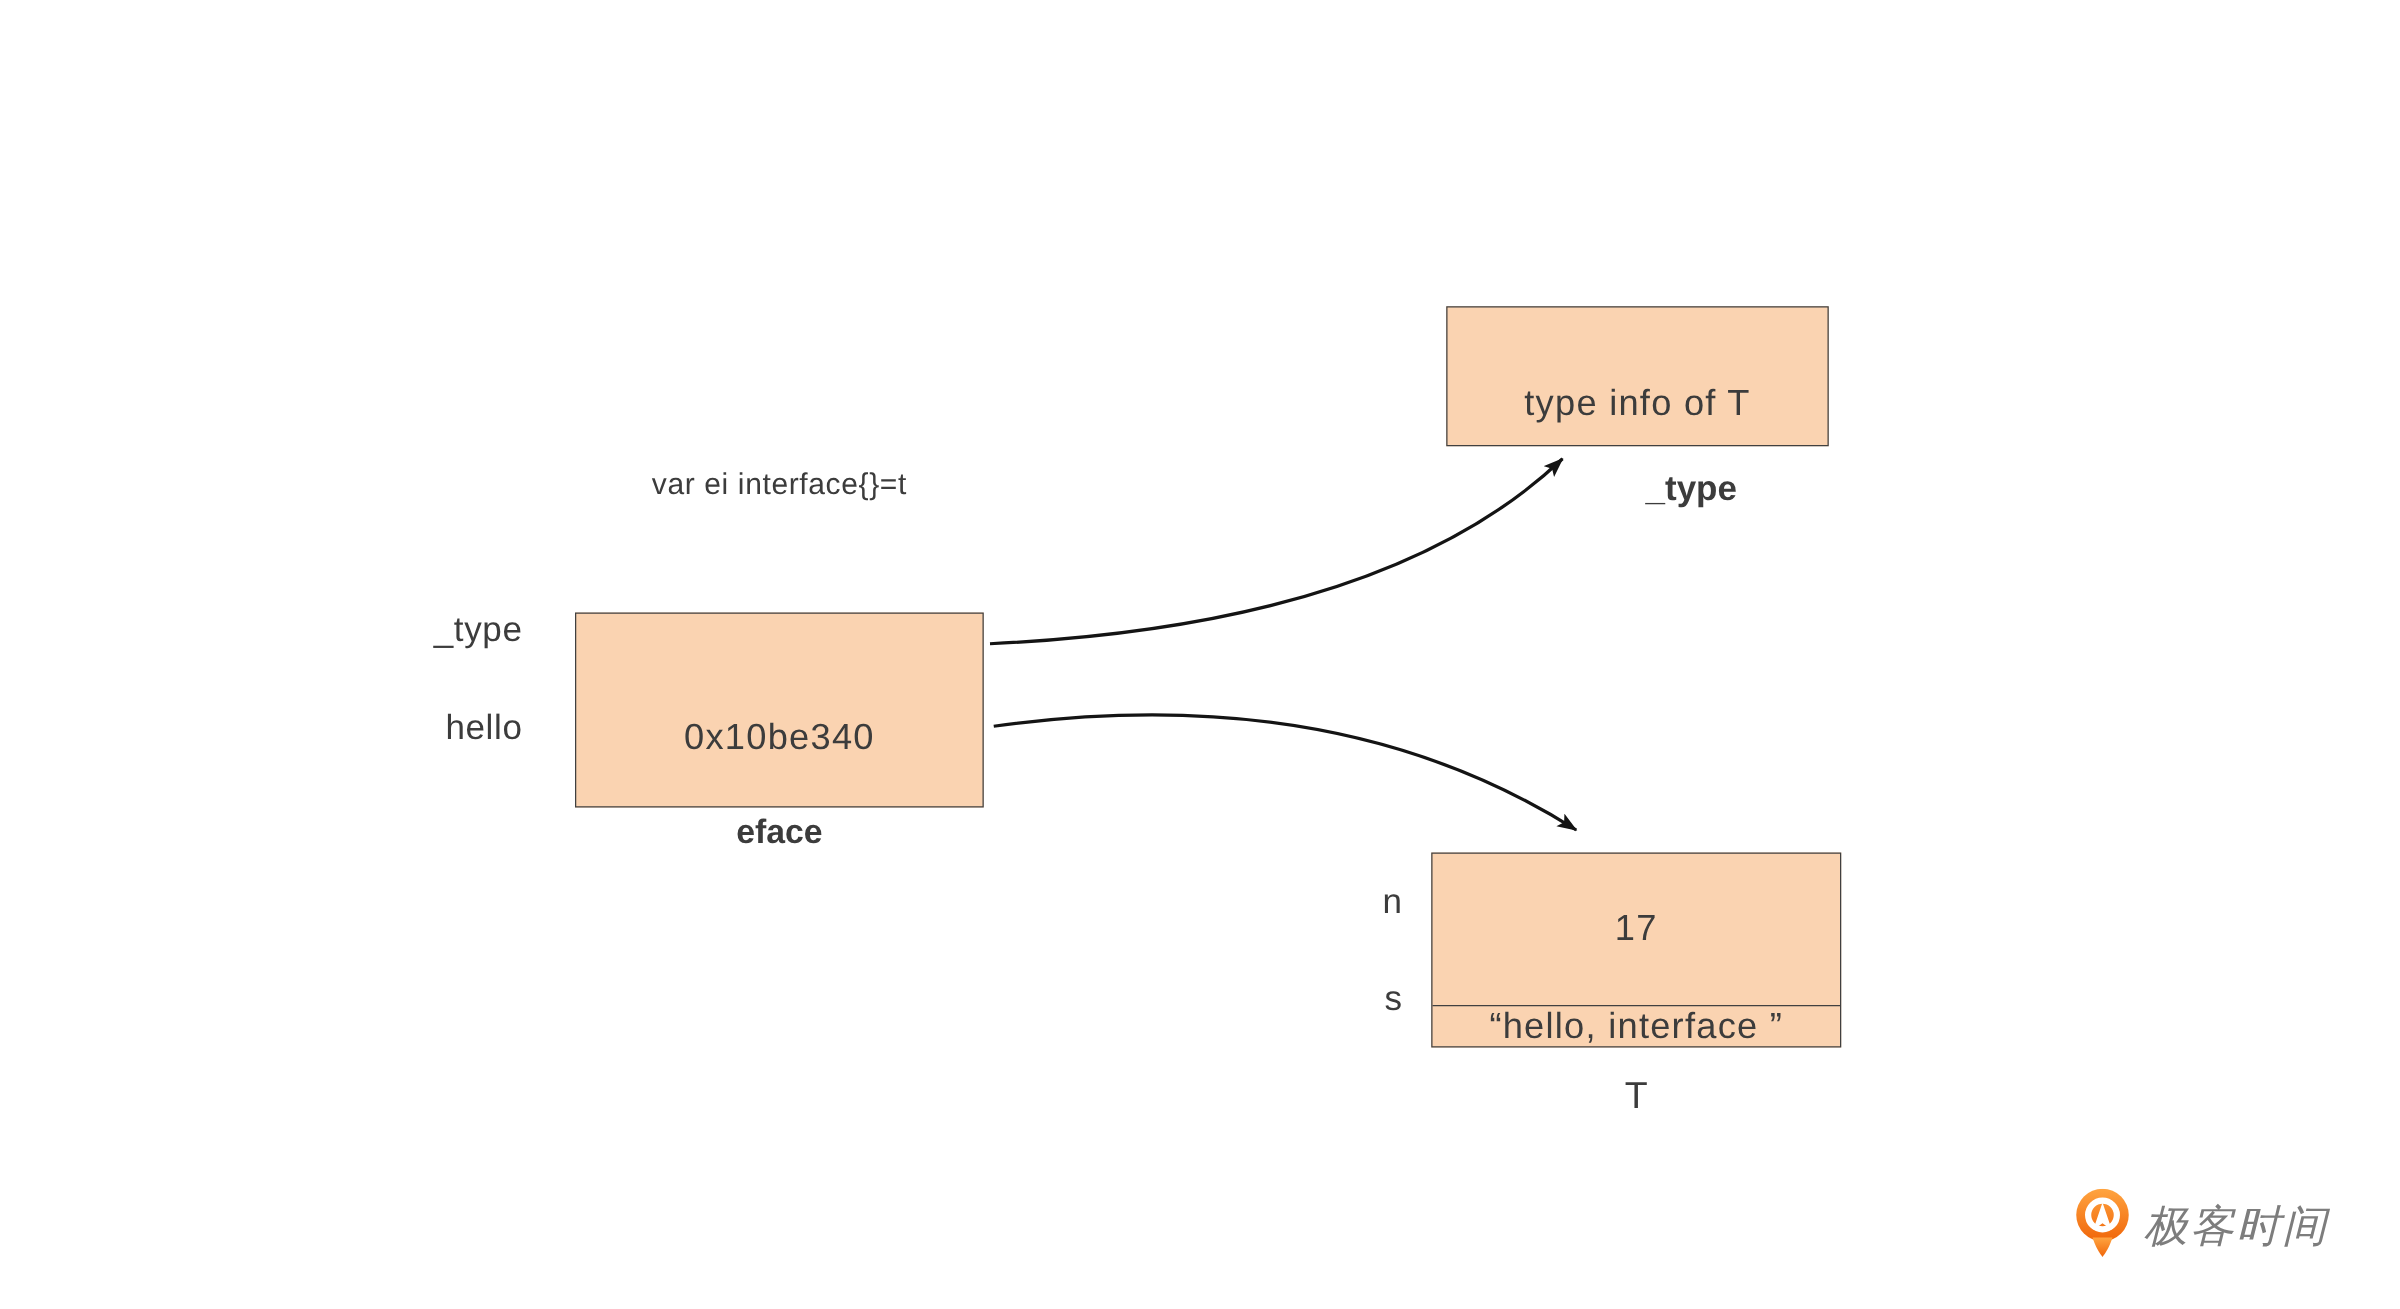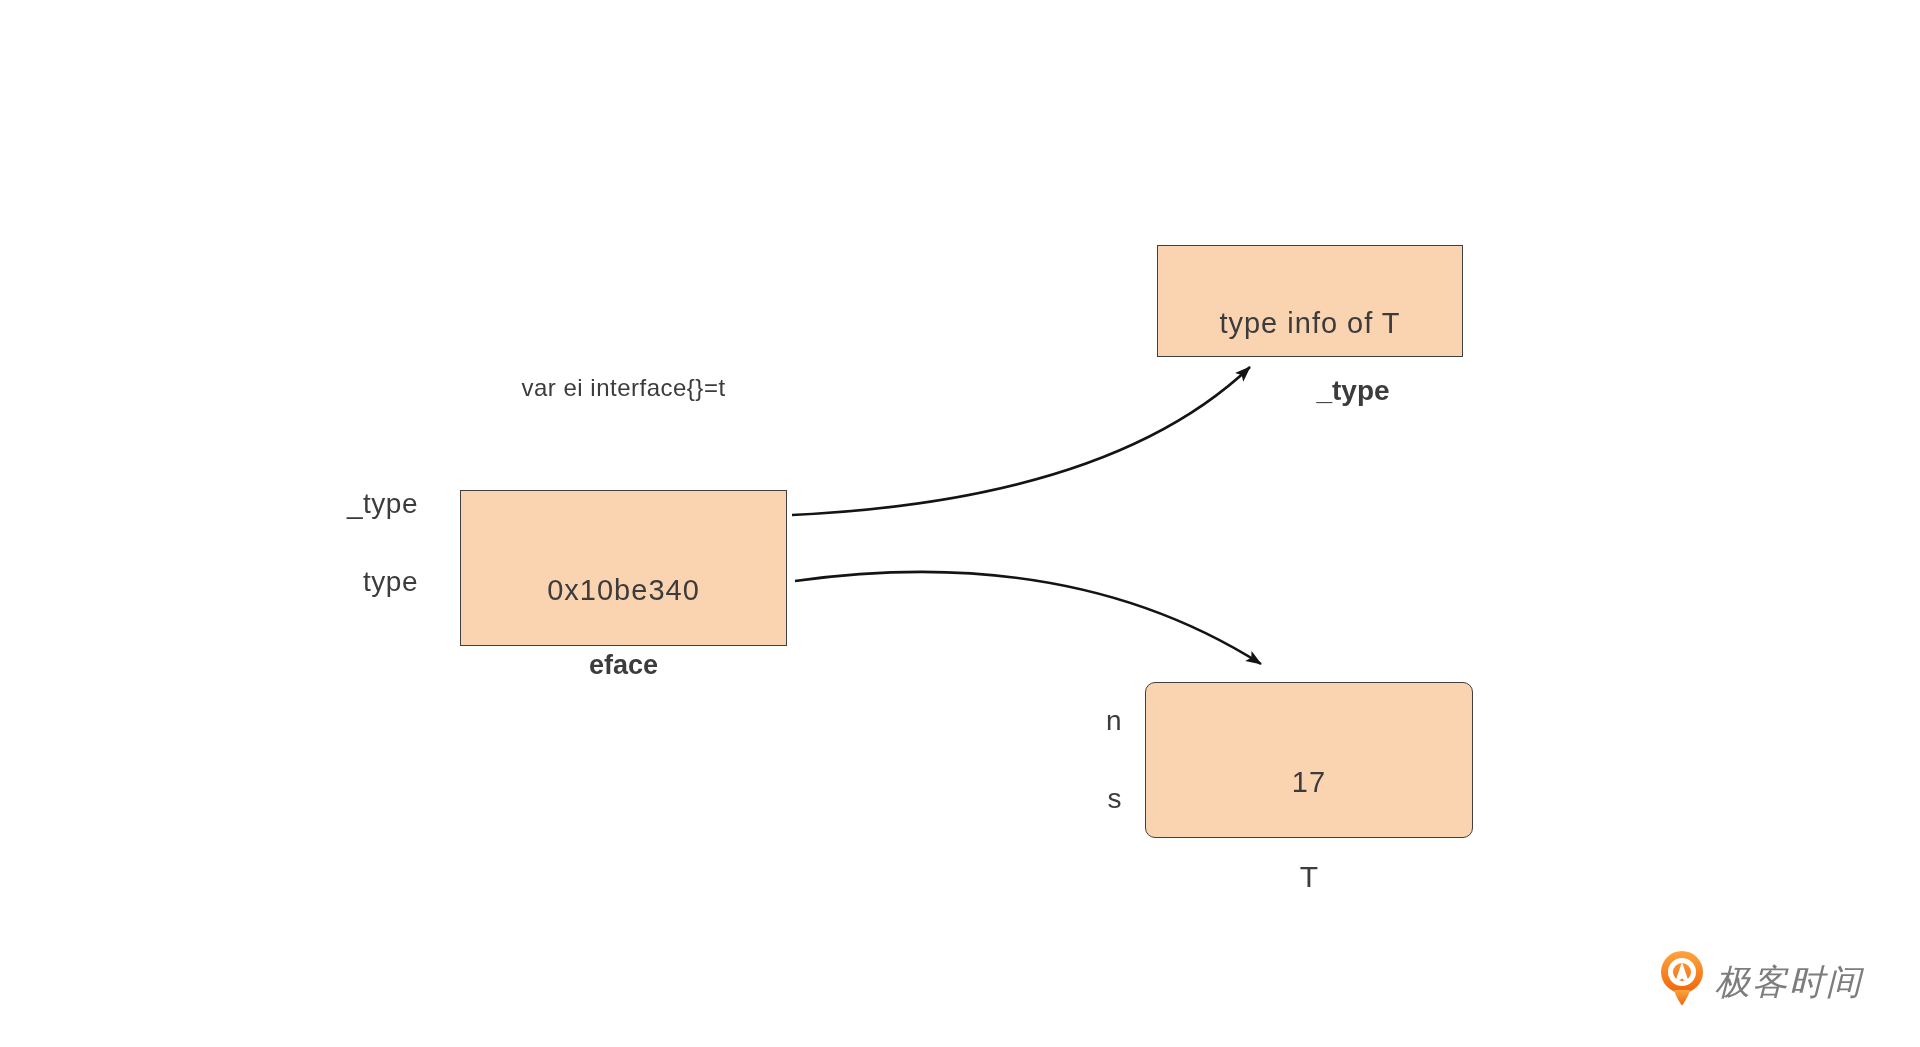--- a/index.html
+++ b/index.html
@@ -29,21 +29,21 @@
     display:flex;flex-direction:column;
   }
   .struct .cell{
     flex:1;display:flex;align-items:center;justify-content:center;
     font-size:29px;letter-spacing:1px;color:var(--text);margin-top:44px;
   }
   .struct .cell + .cell{border-top:1.6px solid var(--box-border);}
 
   .eface-box{left:460px;top:490px;width:327px;height:156px;}
   .typeinfo-box{left:1157px;top:245px;width:306px;height:112px;}
-  .tstruct-box{left:1145px;top:682px;width:328px;height:156px;border-radius:10px;}
+  .tstruct-box{left:1145px;top:682px;width:328px;height:156px;}
 
   .field-label{
     position:absolute;display:flex;align-items:center;justify-content:flex-end;
     font-size:28px;letter-spacing:0.5px;
   }
   .lbl-eface-type{left:260px;top:465px;width:158px;height:78px;}
   .lbl-eface-data{left:260px;top:543px;width:158px;height:78px;}
   .lbl-t-n{left:1020px;top:682px;width:102px;height:78px;}
   .lbl-t-s{left:1020px;top:760px;width:102px;height:78px;}
 
@@ -76,30 +76,31 @@
     <path class="link" d="M792,515 Q1110,500 1250,367" marker-end="url(#arrowhead)"></path>
     <path class="link" d="M795,581 Q1070,543 1261,664" marker-end="url(#arrowhead)"></path>
   </svg>
 
   <div class="title">var ei interface{}=t</div>
 
   <div class="struct eface-box">
     <div class="cell">0x10be340</div>
   </div>
   <div class="field-label lbl-eface-type">_type</div>
-  <div class="field-label lbl-eface-data">type</div>
+  <div class="field-label lbl-eface-data">hello</div>
   <div class="caption bold cap-eface">eface</div>
 
   <div class="struct typeinfo-box">
     <div class="cell">type info of T</div>
   </div>
   <div class="caption bold cap-type">_type</div>
 
   <div class="struct tstruct-box">
     <div class="cell">17</div>
+    <div class="cell">“hello, interface ”</div>
   </div>
   <div class="field-label lbl-t-n">n</div>
   <div class="field-label lbl-t-s">s</div>
   <div class="caption cap-t">T</div>
 
   <div class="logo">
     <svg width="44" height="60" viewBox="0 0 44 60">
       <defs>
         <linearGradient id="gkOrange" x1="0" y1="0" x2="0" y2="1">
           <stop offset="0" stop-color="#FFA440"></stop>

